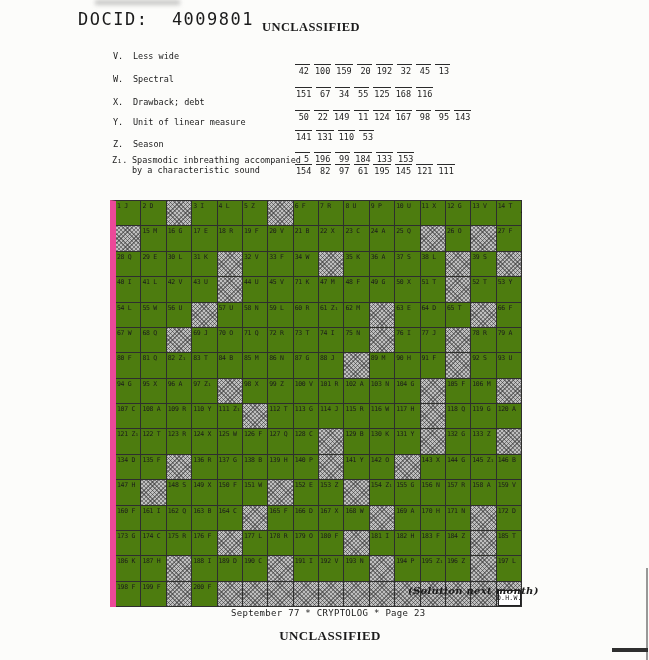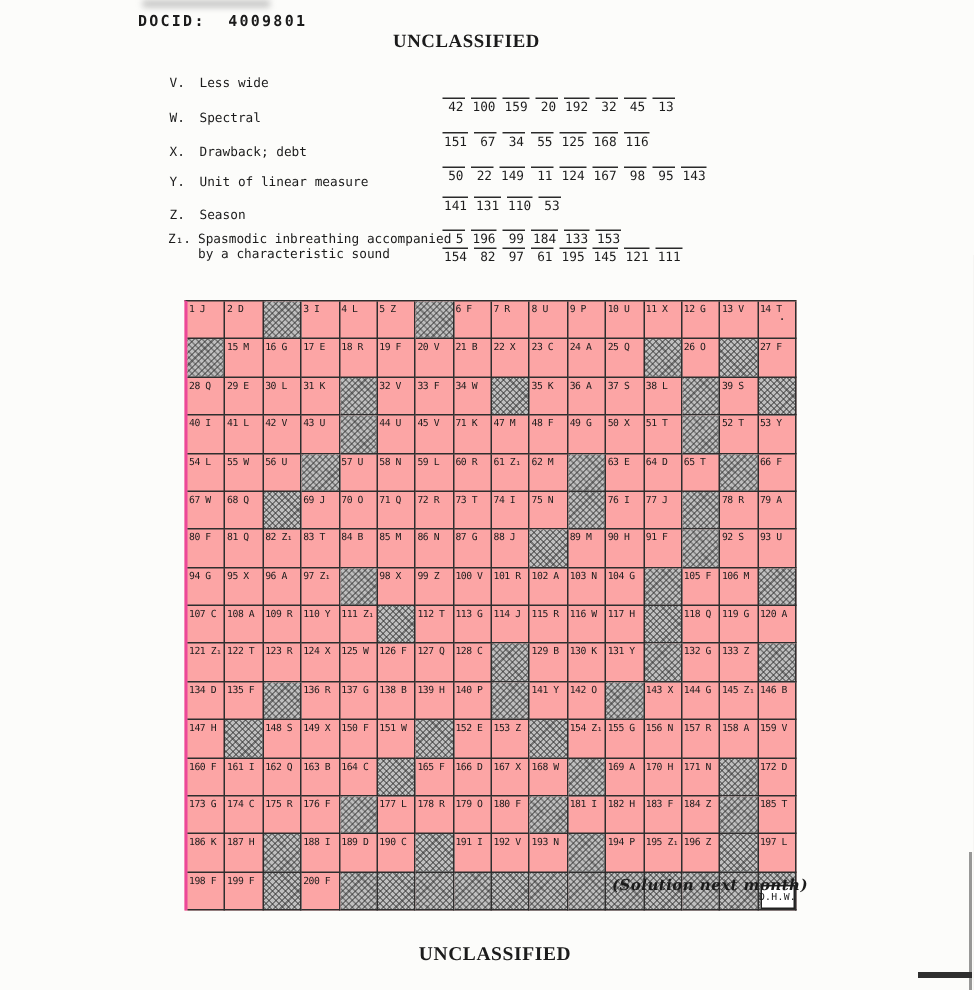--- a/index.html
+++ b/index.html
@@ -1,42 +1,42 @@
 <!DOCTYPE html>
 <html><head>
 <meta charset="utf-8">
 <style>
   html,body{margin:0;padding:0;}
   body{width:649px;height:660px;background:#eceae6;}
   .page{position:relative;width:649px;height:660px;background:#fcfcfa;overflow:hidden;
         font-family:"DejaVu Sans Mono","Liberation Mono",monospace;color:#1b1b1b;}
-  .docid{position:absolute;left:92px;top:9px;font-size:10px;font-weight:bold;
+  .docid{position:absolute;left:78px;top:9px;font-size:17px;font-weight:normal;
          letter-spacing:1.5px;white-space:pre;}
   .unclass-top{position:absolute;left:0;top:20px;width:622px;text-align:center;
          font-family:"Liberation Serif",serif;font-weight:bold;font-size:12.5px;letter-spacing:.4px;}
   .unclass-bottom{position:absolute;left:10px;top:628px;width:640px;text-align:center;
          font-family:"Liberation Serif",serif;font-weight:bold;font-size:13px;letter-spacing:.4px;}
   .clue-row{position:absolute;left:0;width:100%;}
   .clue-row:nth-of-type(1){top:51px;}
   .clue-row:nth-of-type(2){top:74px;}
   .clue-row:nth-of-type(3){top:97px;}
   .clue-row:nth-of-type(4){top:117px;}
   .clue-row:nth-of-type(5){top:139px;}
   .clue-row:nth-of-type(6){top:155px;}
   .clue-left{position:absolute;left:113px;top:0;font-size:8.5px;line-height:10px;white-space:pre;}
   .clue-row:nth-of-type(6) .clue-left{left:112px;}
   .clue-label{display:inline-block;min-width:20px;}
   .clue-text2{margin-left:20px;}
   .clue-nums{position:absolute;left:295px;top:8px;white-space:nowrap;}
   .clue-row:nth-of-type(6) .clue-nums{top:4px;}
   .blank{display:inline-block;min-width:13px;margin-right:4px;border-top:1px solid #2a2a2a;
          padding:1px 1px 0 1px;text-align:right;font-size:8.5px;}
-  .grid{position:absolute;left:123px;top:200px;width:406px;height:406px;display:grid;
+  .grid{position:absolute;left:110px;top:200px;width:406px;height:406px;display:grid;
         grid-template-columns:repeat(16,1fr);grid-template-rows:repeat(16,1fr);
-        border-top:1px solid #2e2e2e;border-left:2px solid #ec4899;background:#fca5a5;}
+        border-top:1px solid #2e2e2e;border-left:6px solid #ec4899;background:#4d7c0f;}
   .cell{position:relative;border-right:1px solid #2e2e2e;border-bottom:1px solid #2e2e2e;overflow:visible;}
   .cell-label{position:absolute;left:1px;top:1px;font-size:6.5px;letter-spacing:-0.3px;white-space:nowrap;}
   .shaded{background-color:#bfbfbf;
      background-image:repeating-linear-gradient(45deg,rgba(45,45,45,.5) 0 1px,transparent 1px 3px),
                       repeating-linear-gradient(135deg,rgba(45,45,45,.5) 0 1px,transparent 1px 3px);}
   .sig-box{position:absolute;left:1px;right:0;top:8px;bottom:0;background:#fff;border:1px solid #222;
            font-size:6.5px;display:flex;align-items:center;justify-content:center;letter-spacing:.2px;}
   .solution-note{position:absolute;left:408px;top:585px;font-family:"DejaVu Serif",serif;
            font-style:italic;font-size:10px;letter-spacing:.3px;font-weight:bold;}
   .page-footer{position:absolute;left:231px;top:608px;font-size:9px;letter-spacing:.3px;}
@@ -737,17 +737,18 @@
       <div class="cell shaded"></div>
       <div class="cell shaded"></div>
       <div class="cell shaded"></div>
       <div class="cell shaded">
         <div class="sig-box">D.H.W.</div>
       </div>
     </div>
   <div class="dot-after-grid">.</div>
 
   <div class="solution-note">(Solution next month)</div>
+  <div class="page-footer">September 77 * CRYPTOLOG * Page 23</div>
   <div class="unclass-bottom">UNCLASSIFIED</div>
 
   <div class="edge-line-right"></div>
   <div class="tick-bottom-right"></div>
 </div>
 
 </body></html>

